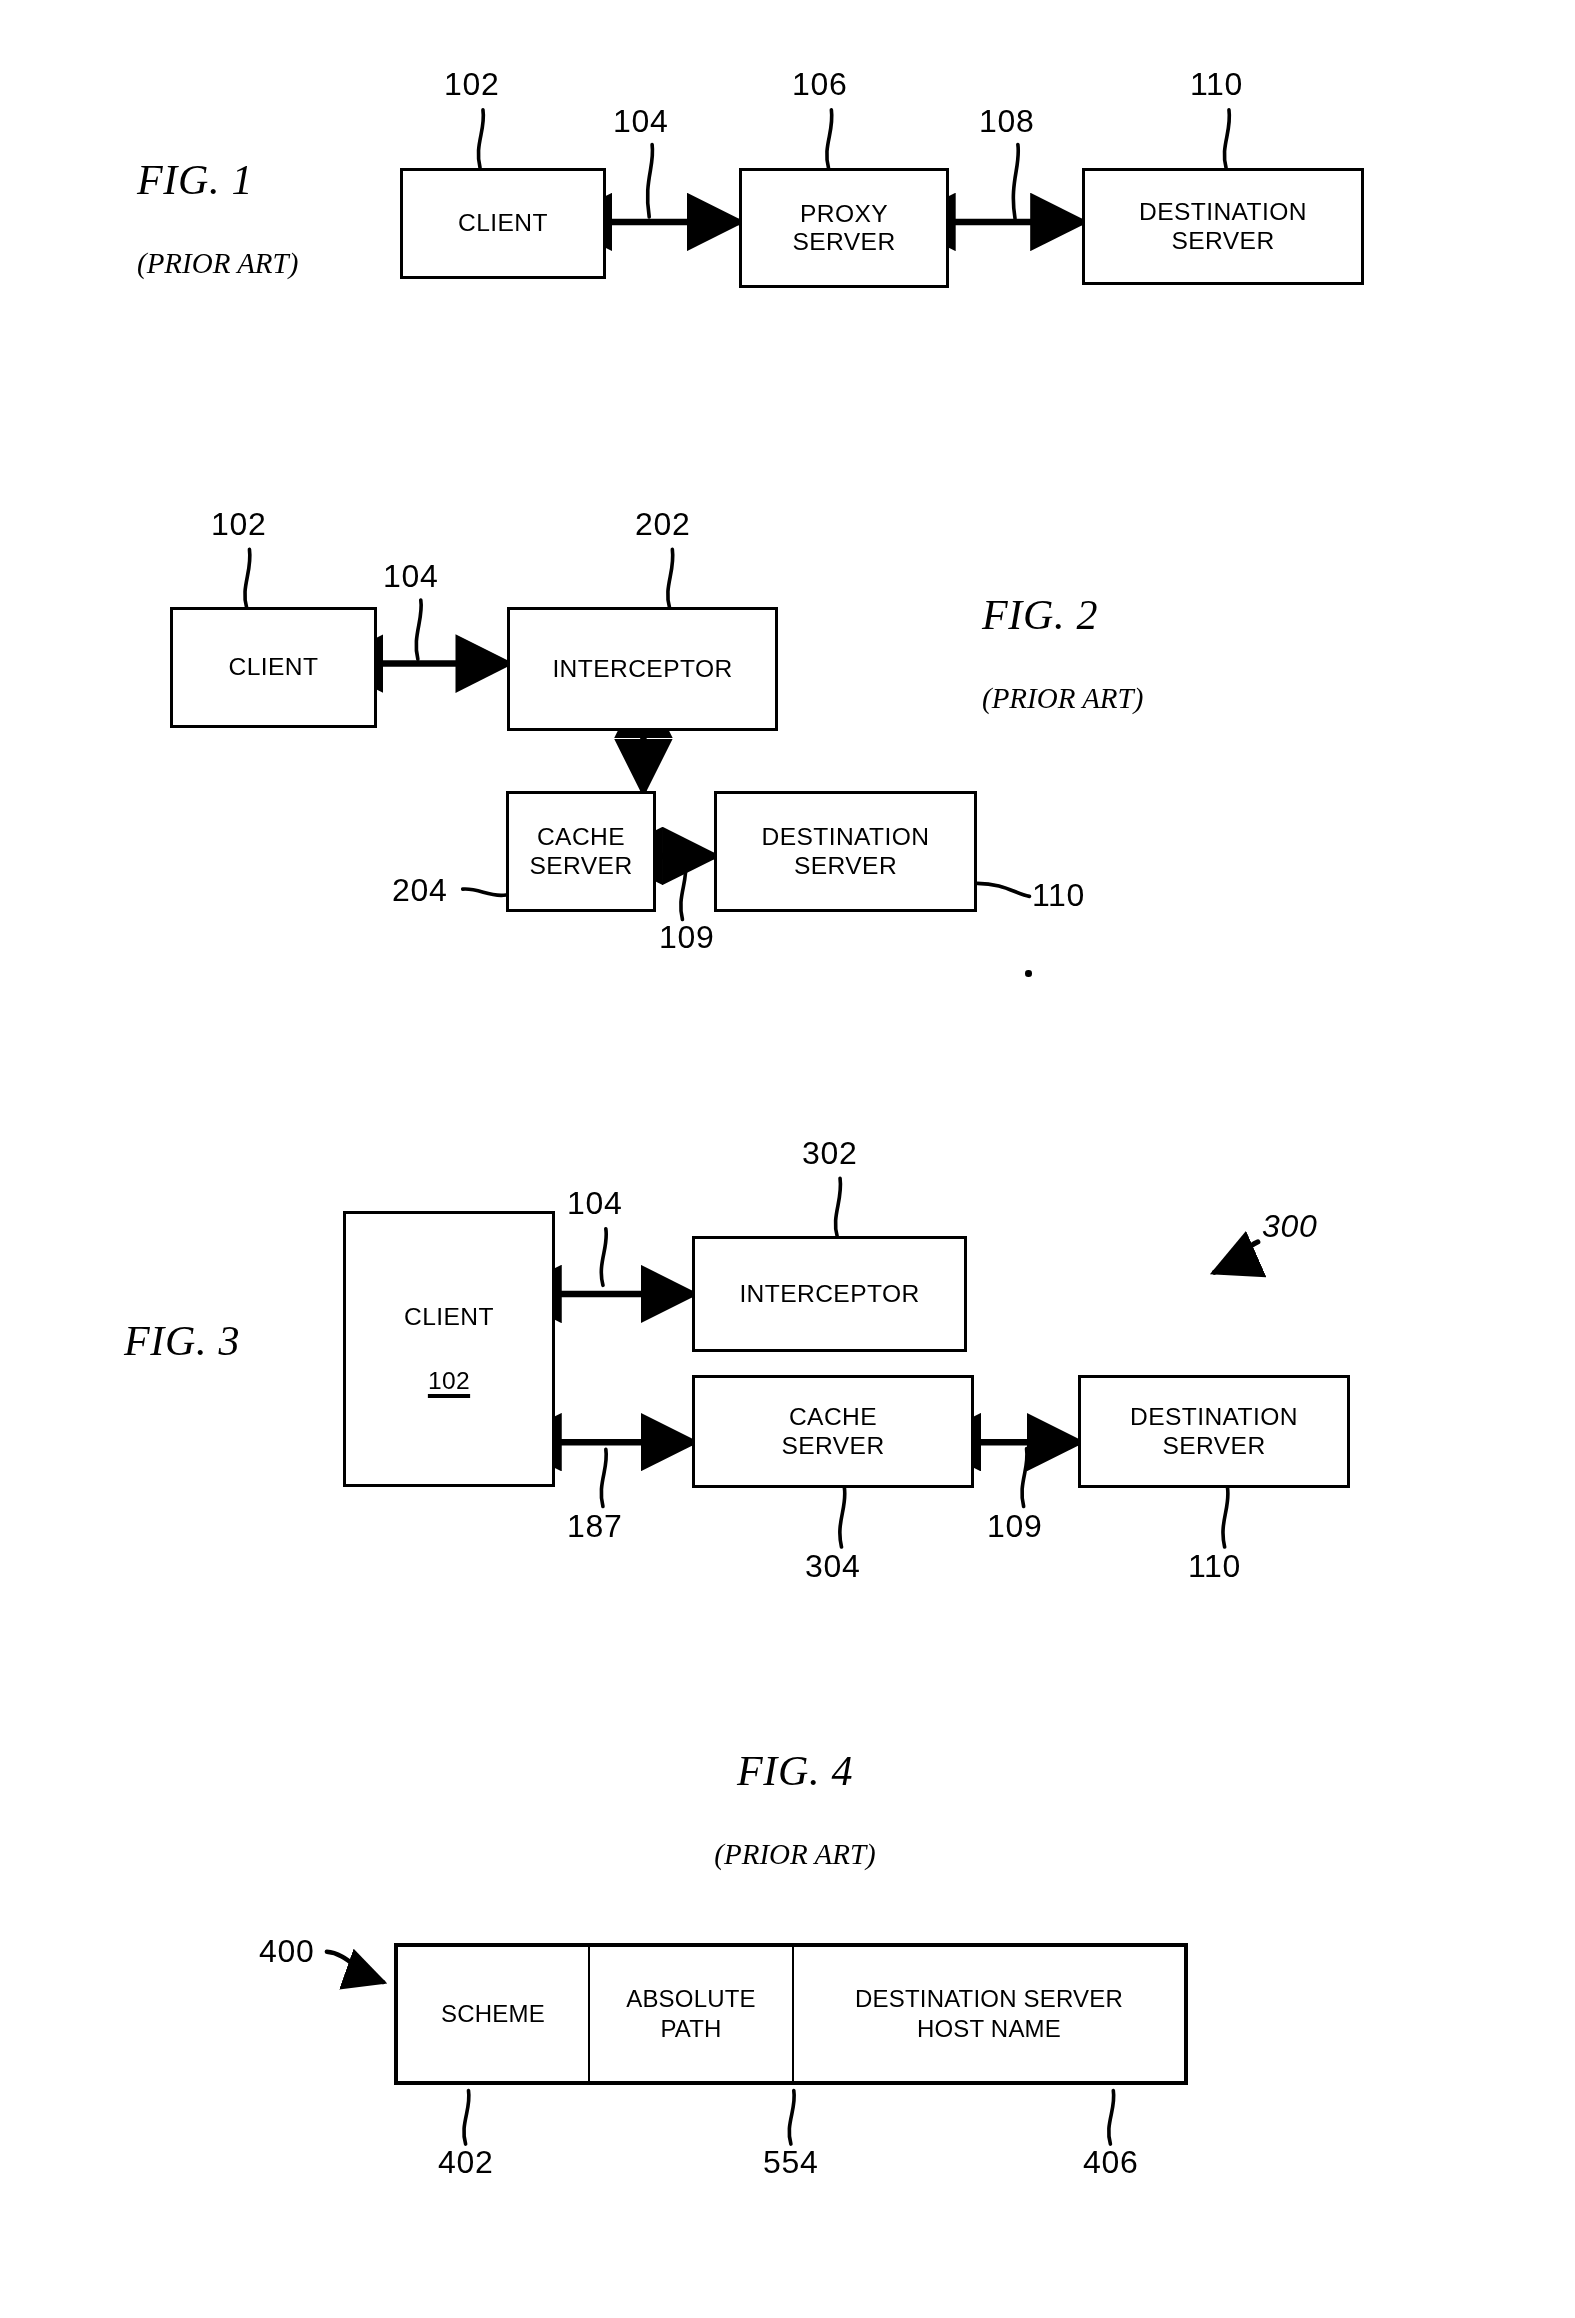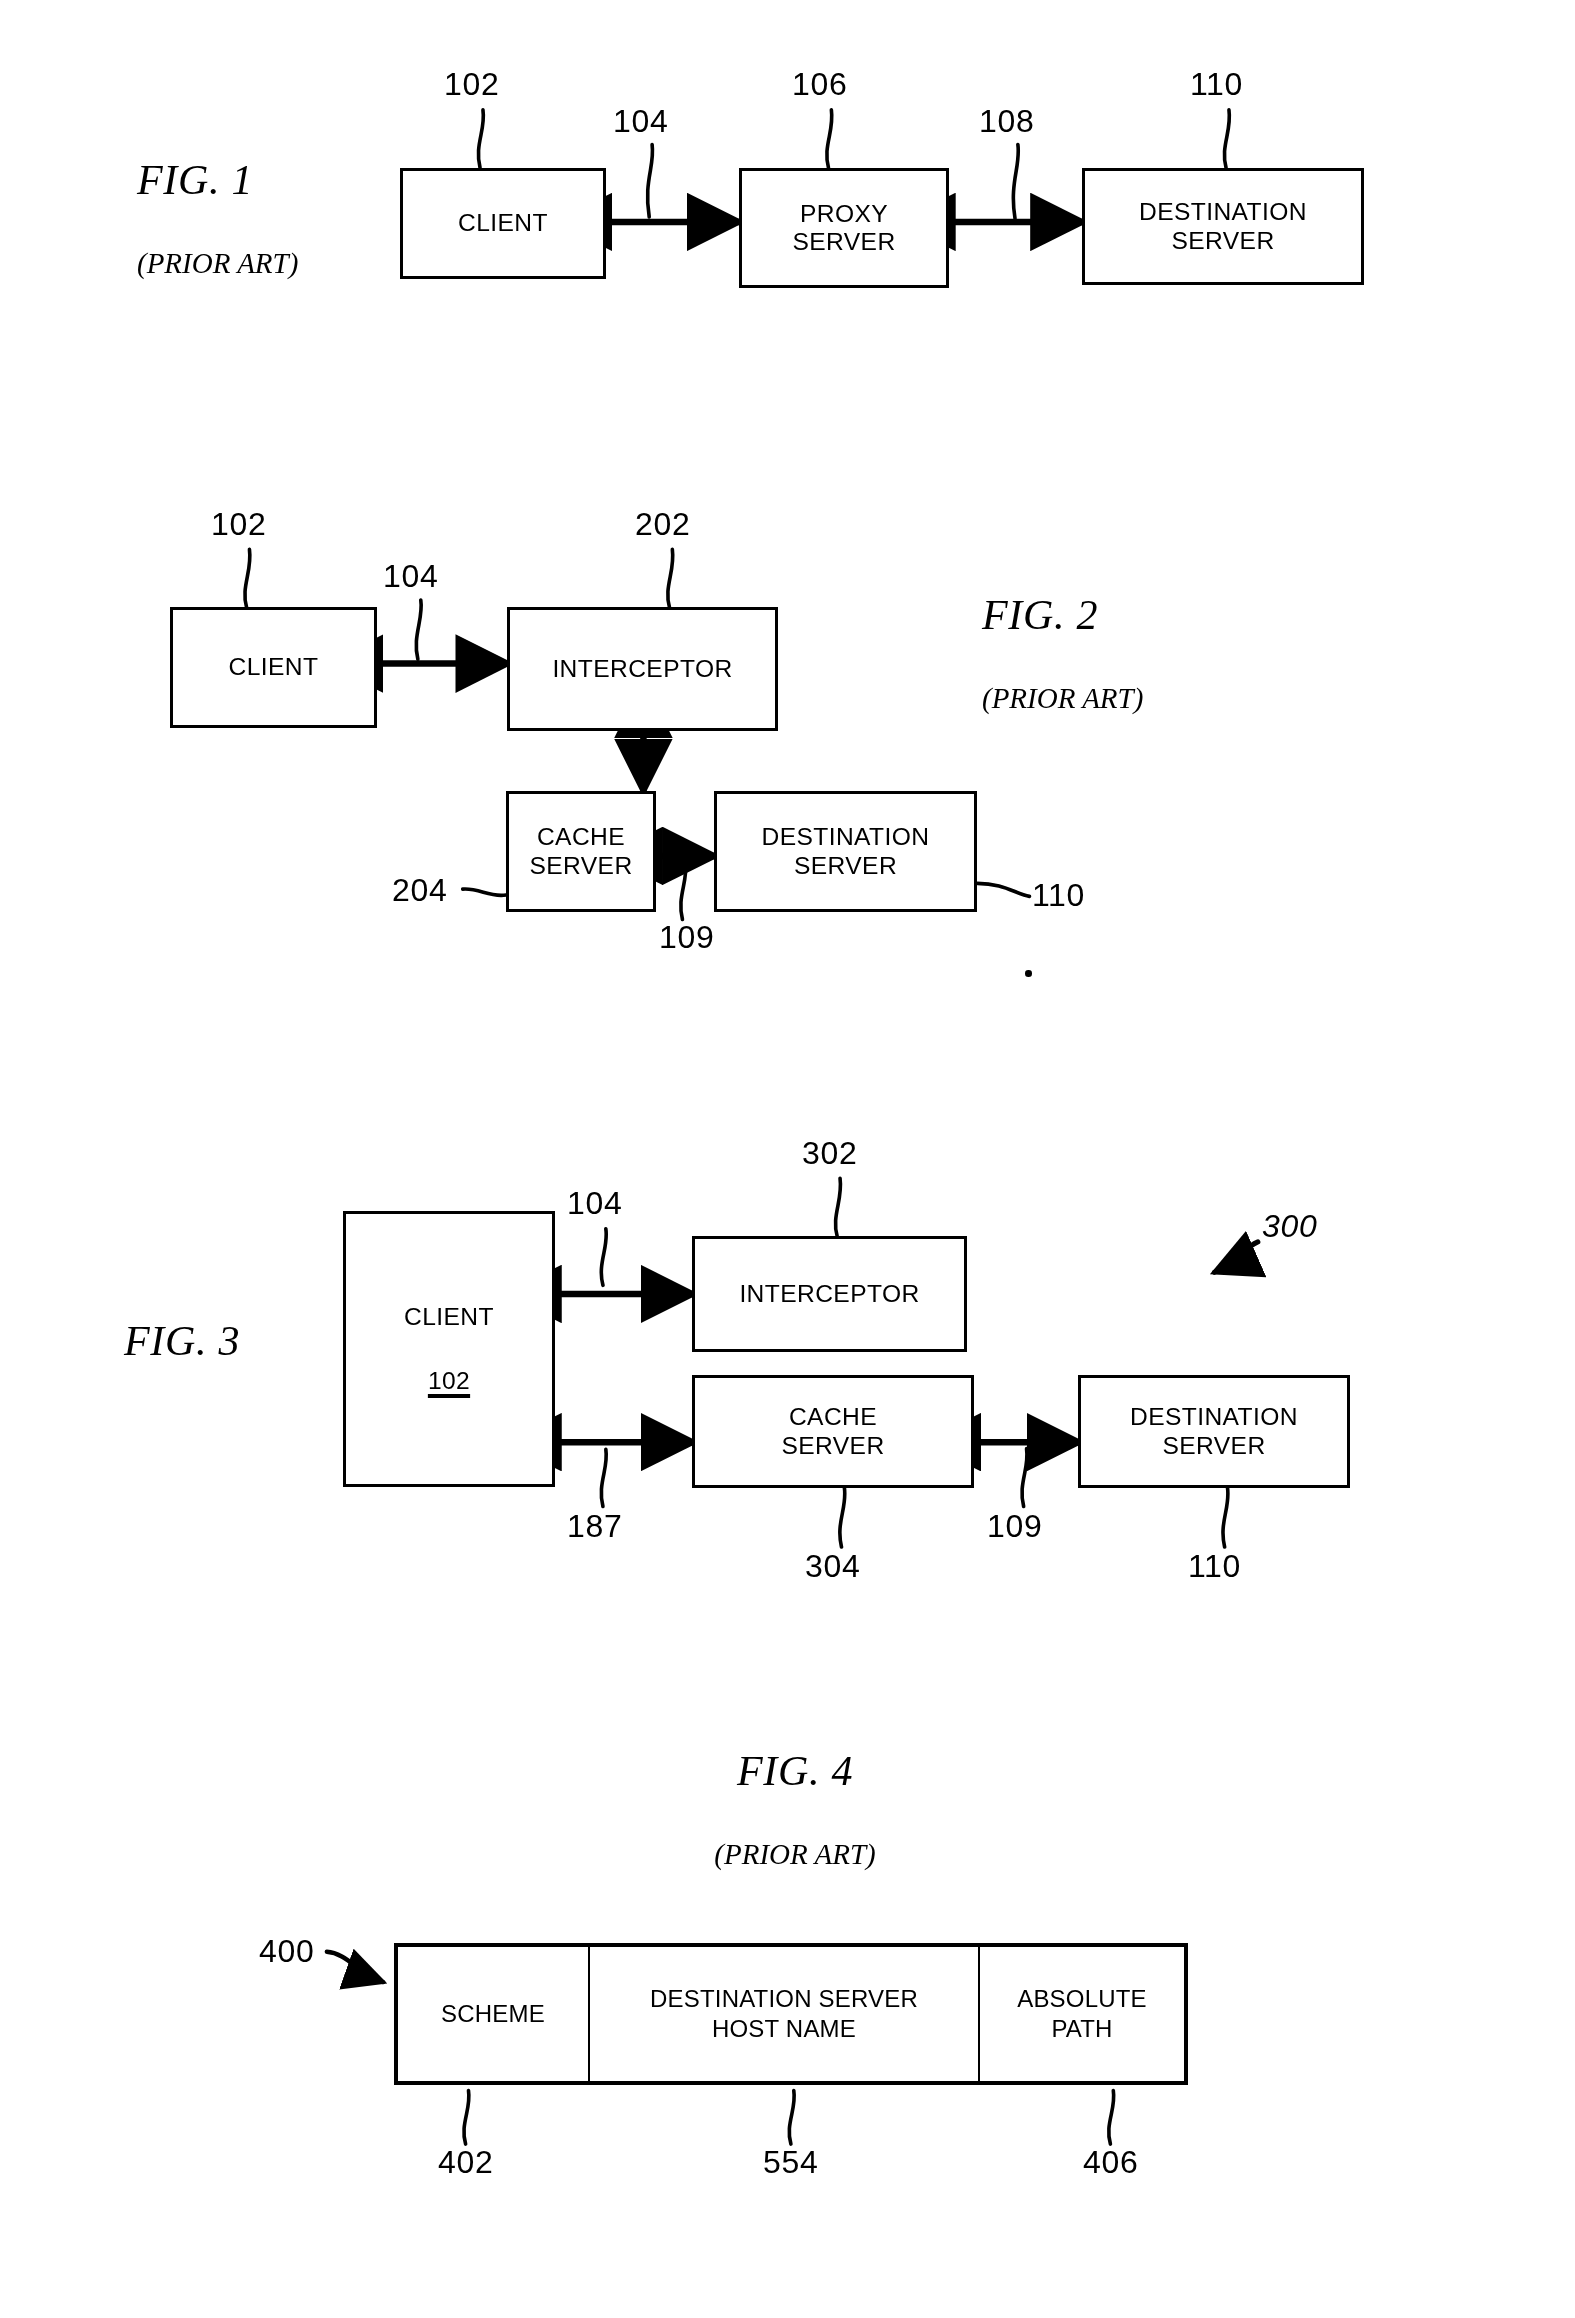--- a/index.html
+++ b/index.html
@@ -283,26 +283,26 @@
 
   <span class="ref" style="left:259px; top:1918px;margin-top:15px;">400</span>
   <span class="ref" style="left:438px; top:2144px;">402</span>
   <span class="ref" style="left:763px; top:2144px;">554</span>
   <span class="ref" style="left:1083px; top:2144px;">406</span>
 
   <div class="table-frame" style="left:394px; top:1943px; width:794px; height:142px;">
     <div class="cell" style="width:192px;">
       <span>SCHEME</span>
     </div>
+    <div class="cell" style="flex:1; flex-direction:column;">
+      <span>ABSOLUTE</span>
+      <span>PATH</span>
+    </div>
     <div class="cell" style="width:390px; flex-direction:column;">
       <span>DESTINATION SERVER</span>
       <span>HOST NAME</span>
     </div>
-    <div class="cell" style="flex:1; flex-direction:column;">
-      <span>ABSOLUTE</span>
-      <span>PATH</span>
-    </div>
   </div>
 
   <div style="position:absolute; left:1025px; top:970px; width:6.5px; height:6.5px; background:#000; border-radius:50%;"></div>
 
 </div>
 
 
 </body></html>

